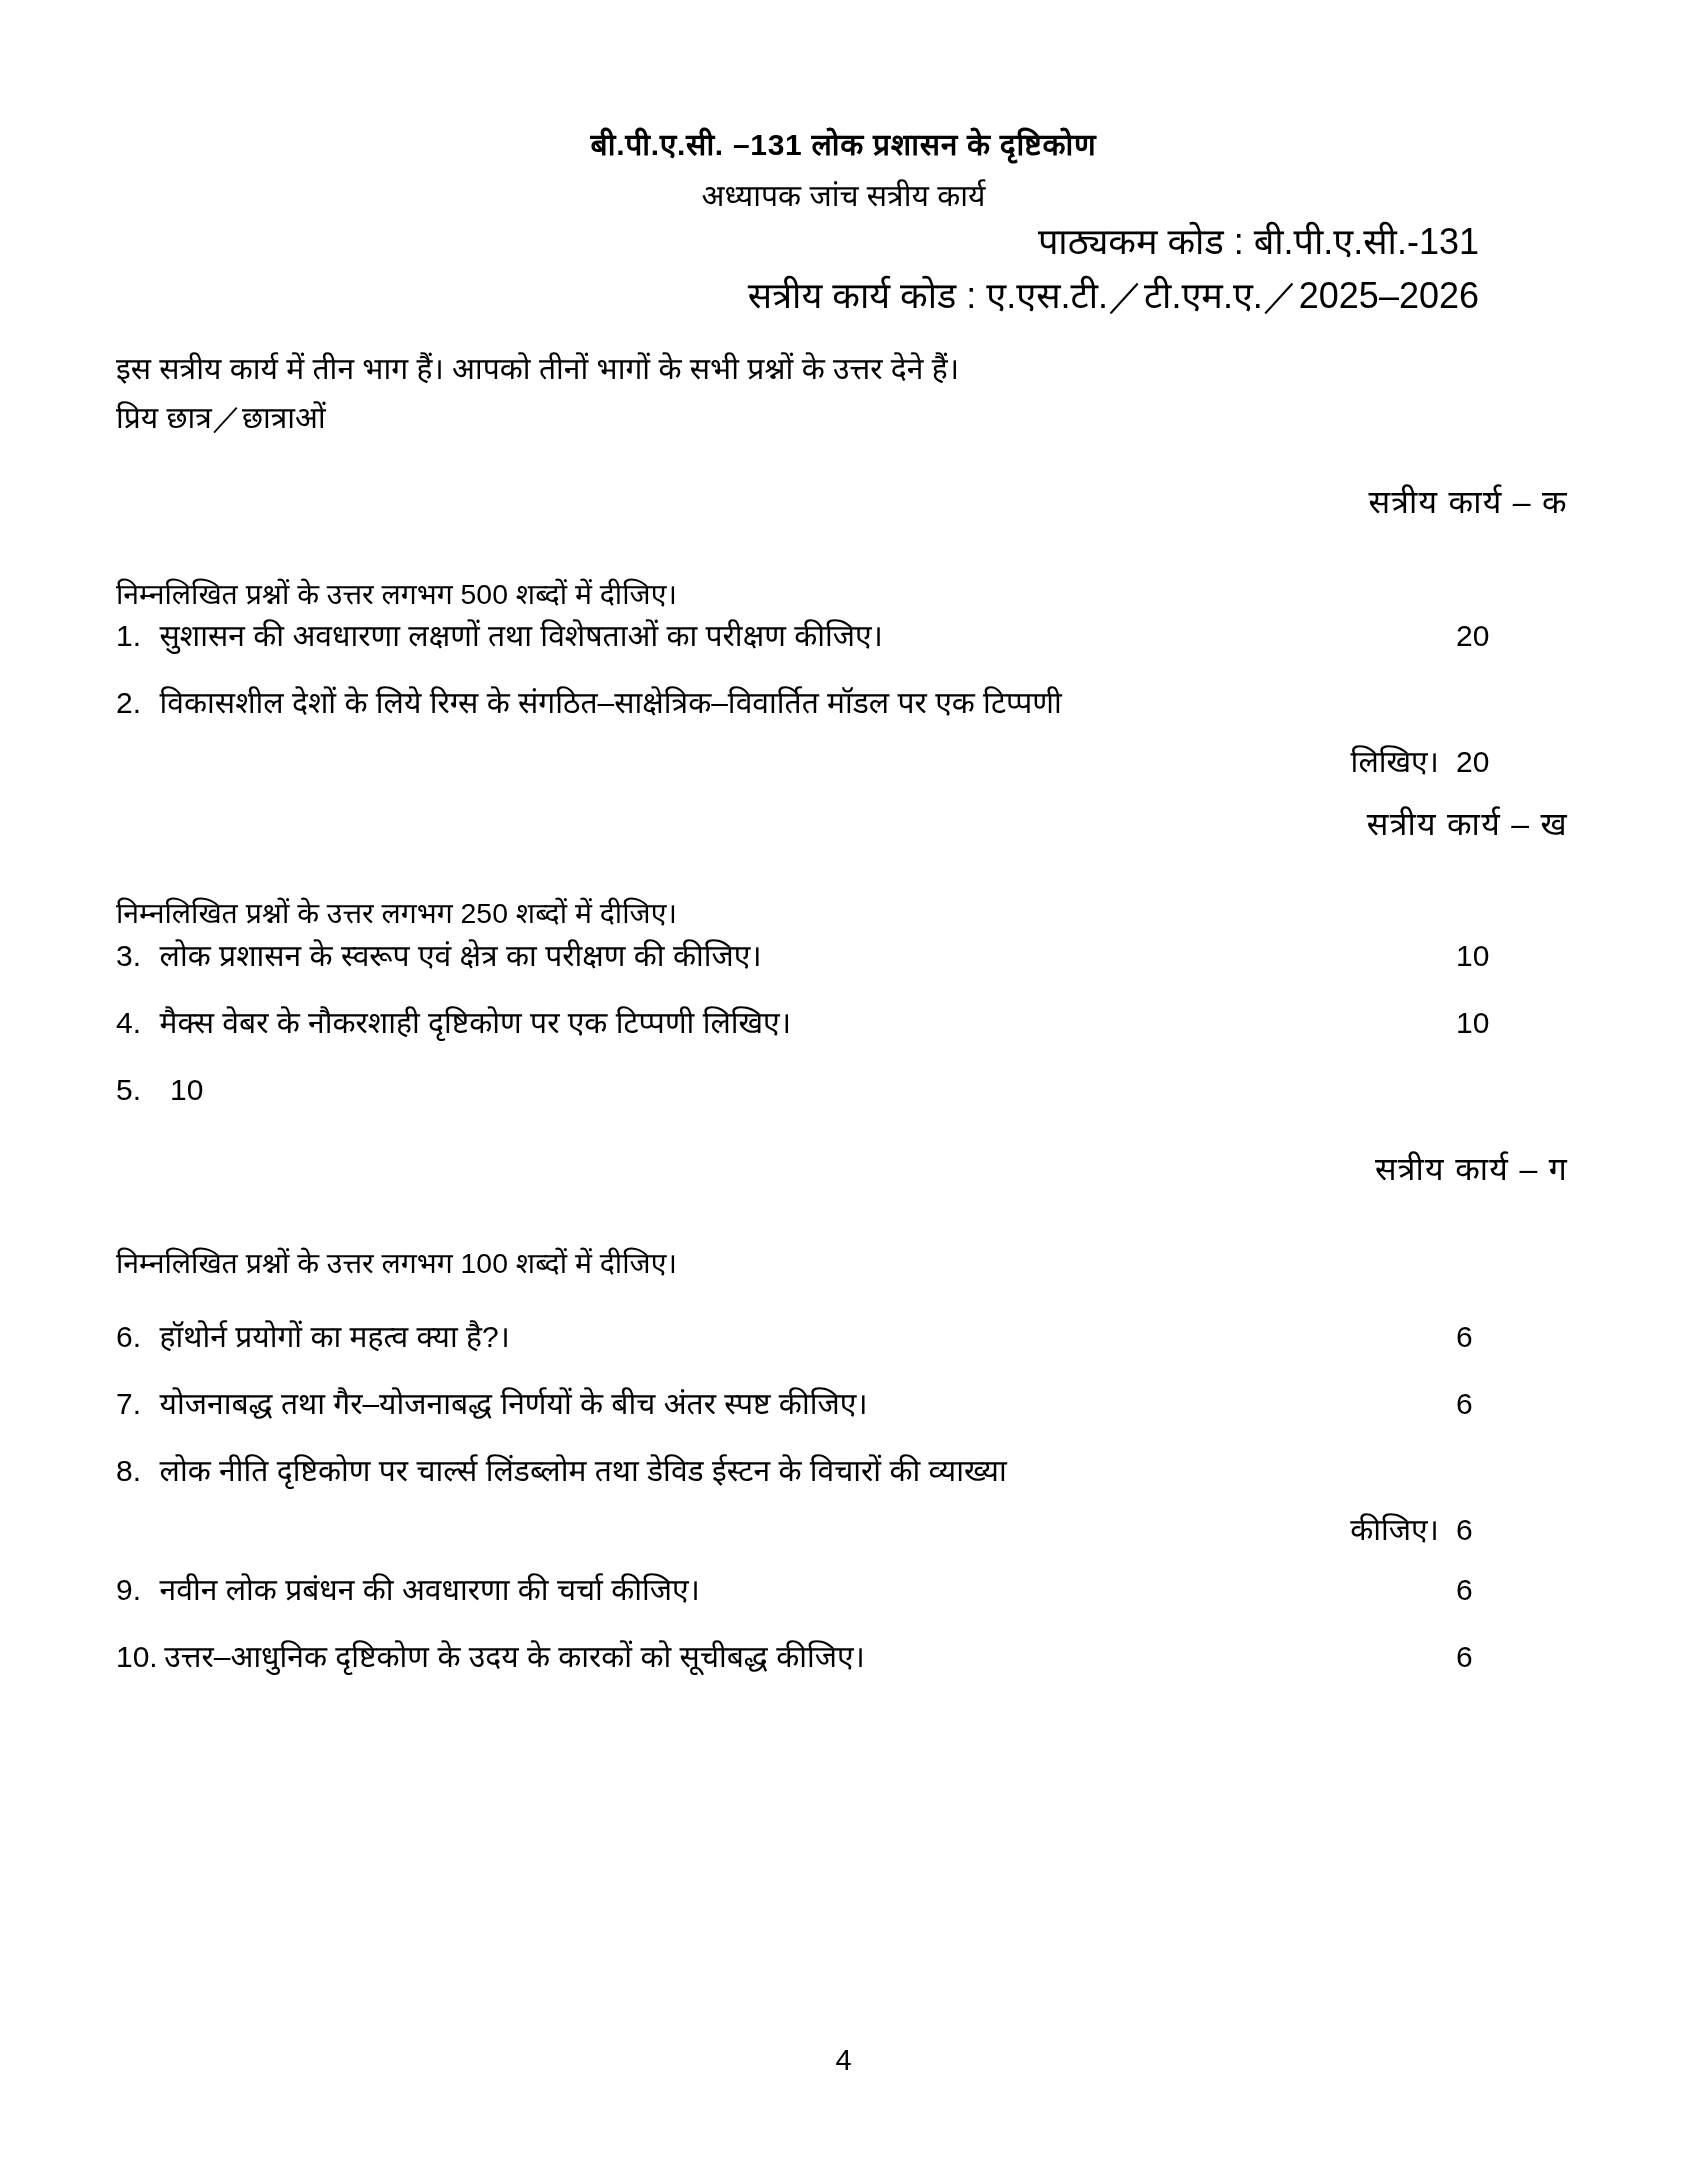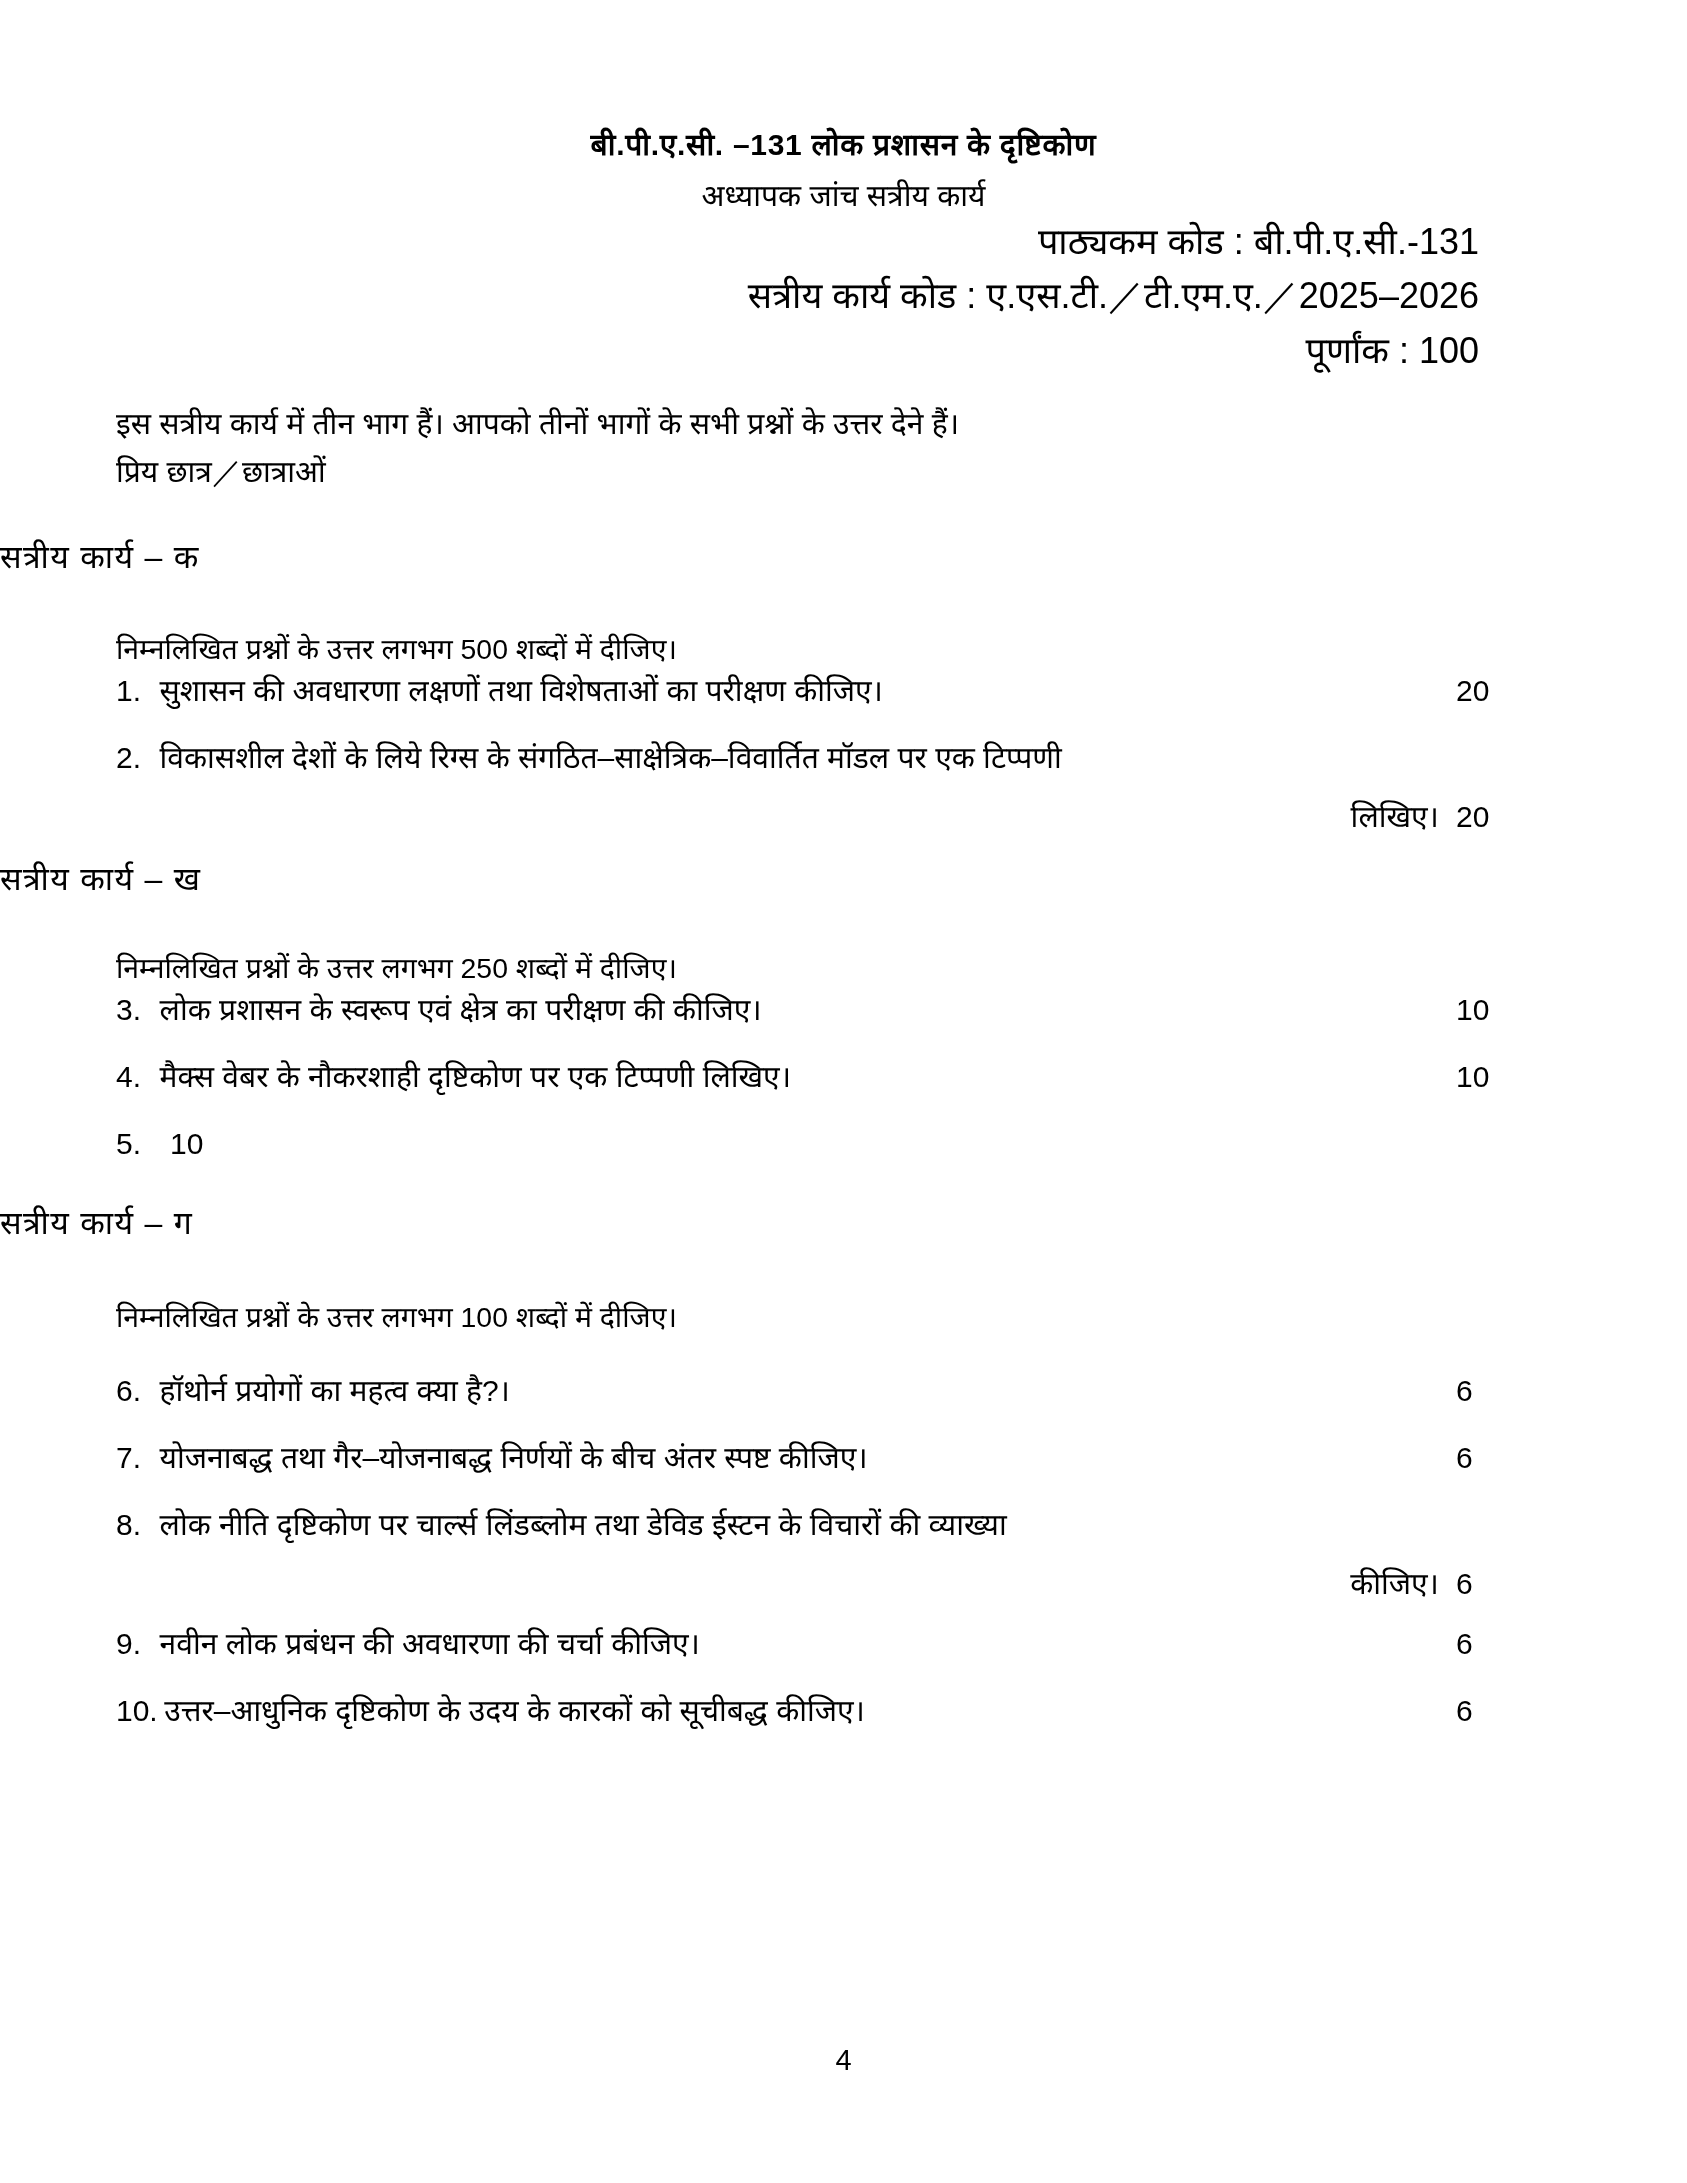--- a/index.html
+++ b/index.html
@@ -59,21 +59,21 @@
     margin-top: 21px;
     padding-left: 116px;
     padding-right: 116px;
     font-size: 30px;
     line-height: 1.62;
   }
   .intro-line { margin: 0; }
 
   
   .section-heading {
-    text-align: left;
+    text-align: right;
     font-size: 32px;
     font-weight: 400;
     letter-spacing: 1.3px;
     margin: 0;
     padding-right: 119px;
   }
   .sec-a { padding-top: 37px; }
   .sec-b { padding-top: 24px; }
   .sec-c { padding-top: 41px; }
 
@@ -143,21 +143,20 @@
 <body>
 
 <div class="page">
 
   <h1 class="doc-title">बी.पी.ए.सी. –131 लोक प्रशासन के दृष्टिकोण</h1>
   <div class="doc-subtitle">अध्यापक जांच सत्रीय कार्य</div>
 
   <div class="code-block">
     <div class="code-line">पाठ्यकम कोड : बी.पी.ए.सी.-131</div>
     <div class="code-line">सत्रीय कार्य कोड : ए.एस.टी.／टी.एम.ए.／2025–2026</div>
-    <div class="code-line">पूर्णांक : 100</div>
   </div>
 
   <div class="intro">
     <p class="intro-line">इस सत्रीय कार्य में तीन भाग हैं। आपको तीनों भागों के सभी प्रश्नों के उत्तर देने हैं।</p>
     <p class="intro-line">प्रिय छात्र／छात्राओं</p>
   </div>
 
   <div class="section-heading sec-a">सत्रीय कार्य – क</div>
   <p class="instruction instr-a">निम्नलिखित प्रश्नों के उत्तर लगभग 500 शब्दों में दीजिए।</p>
 

